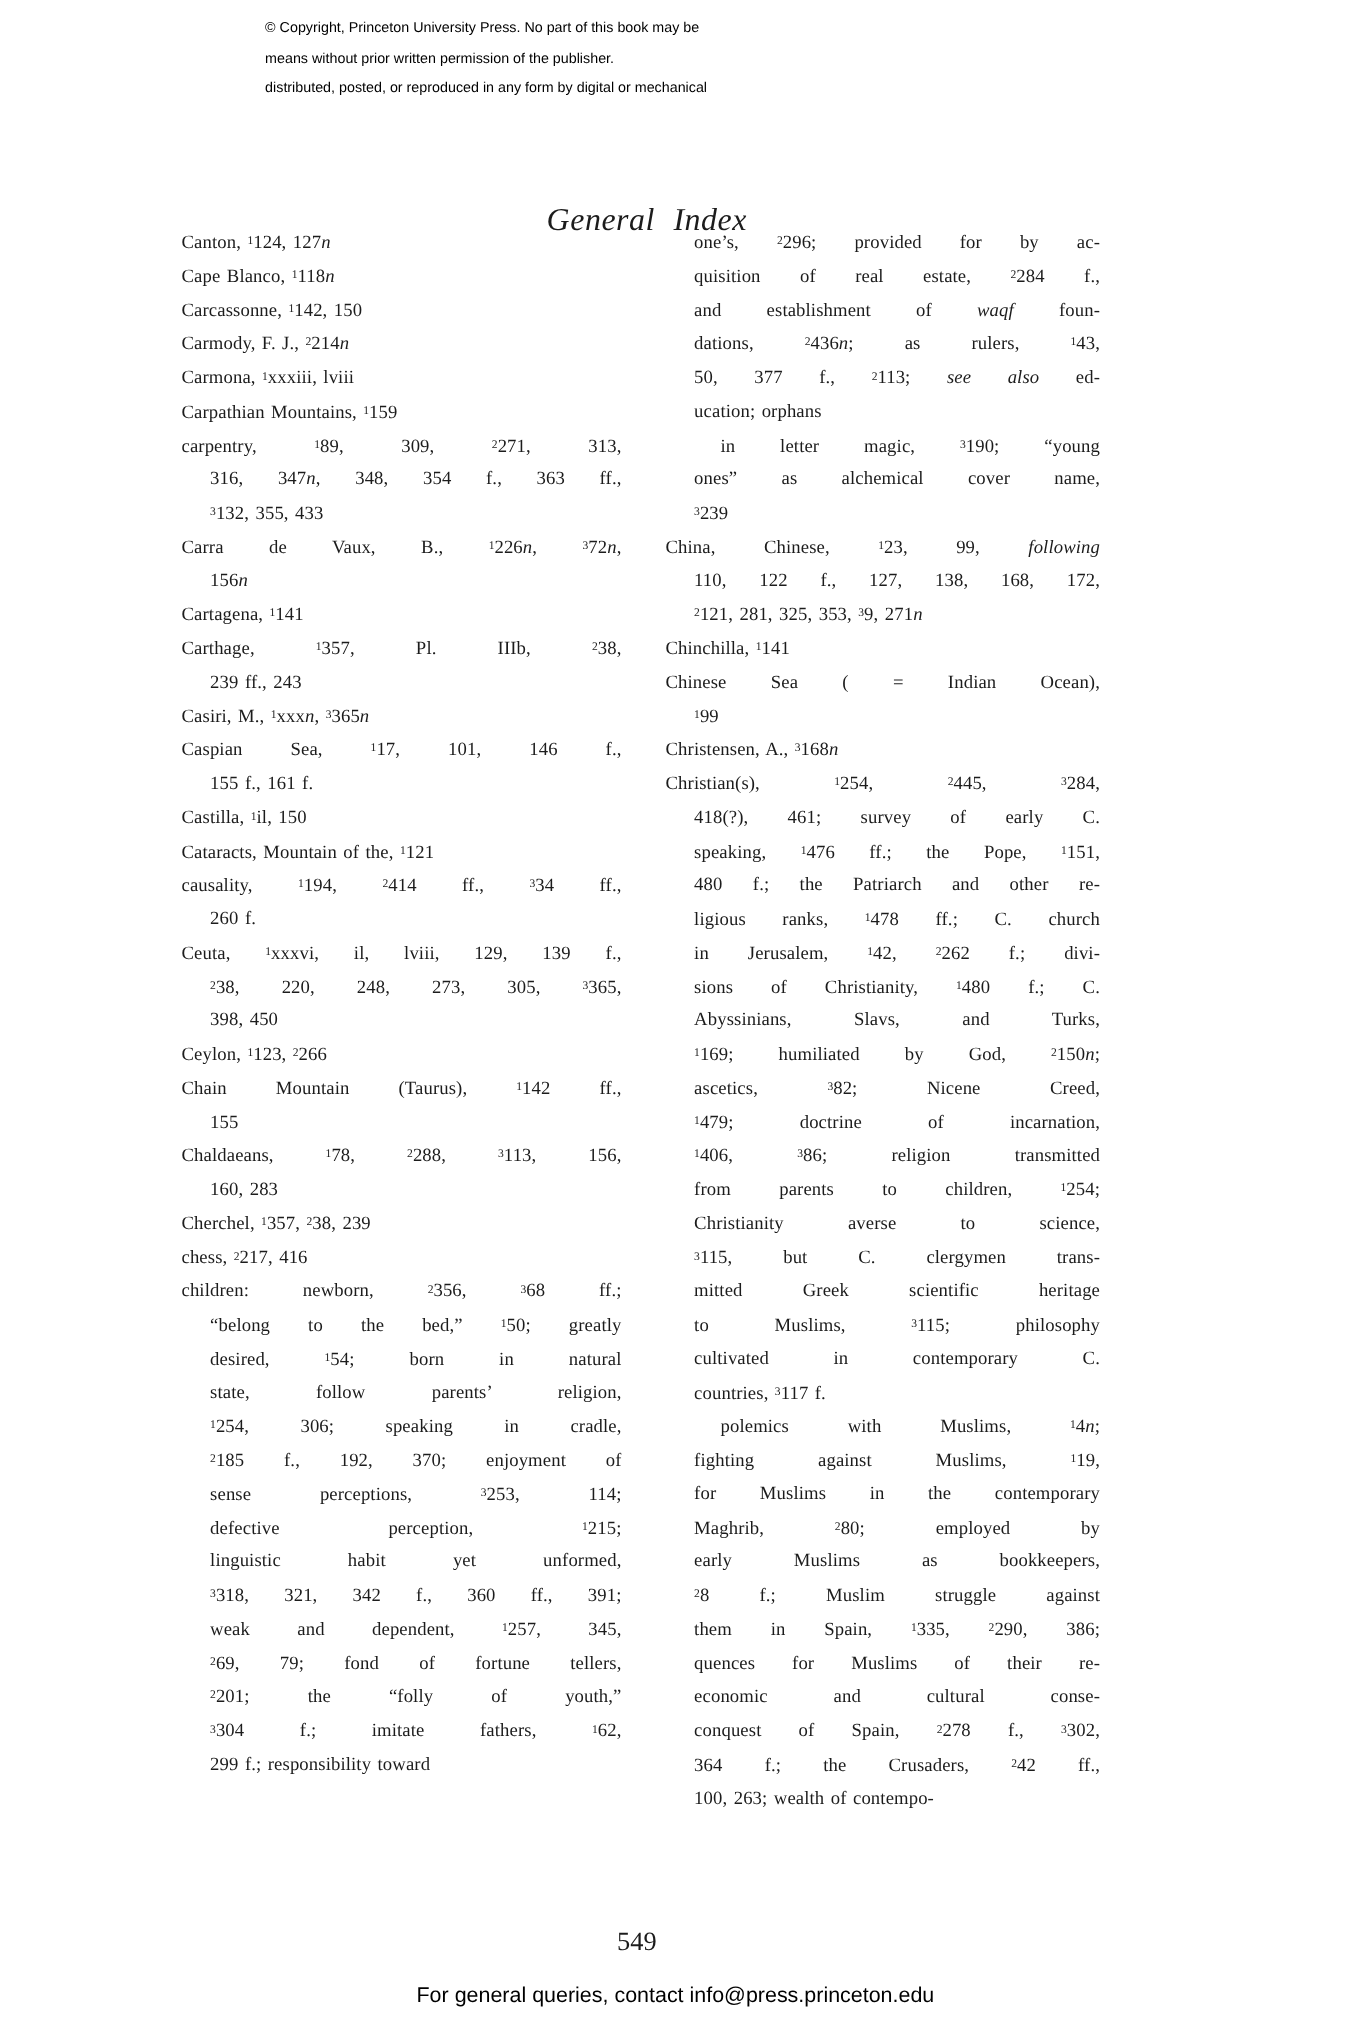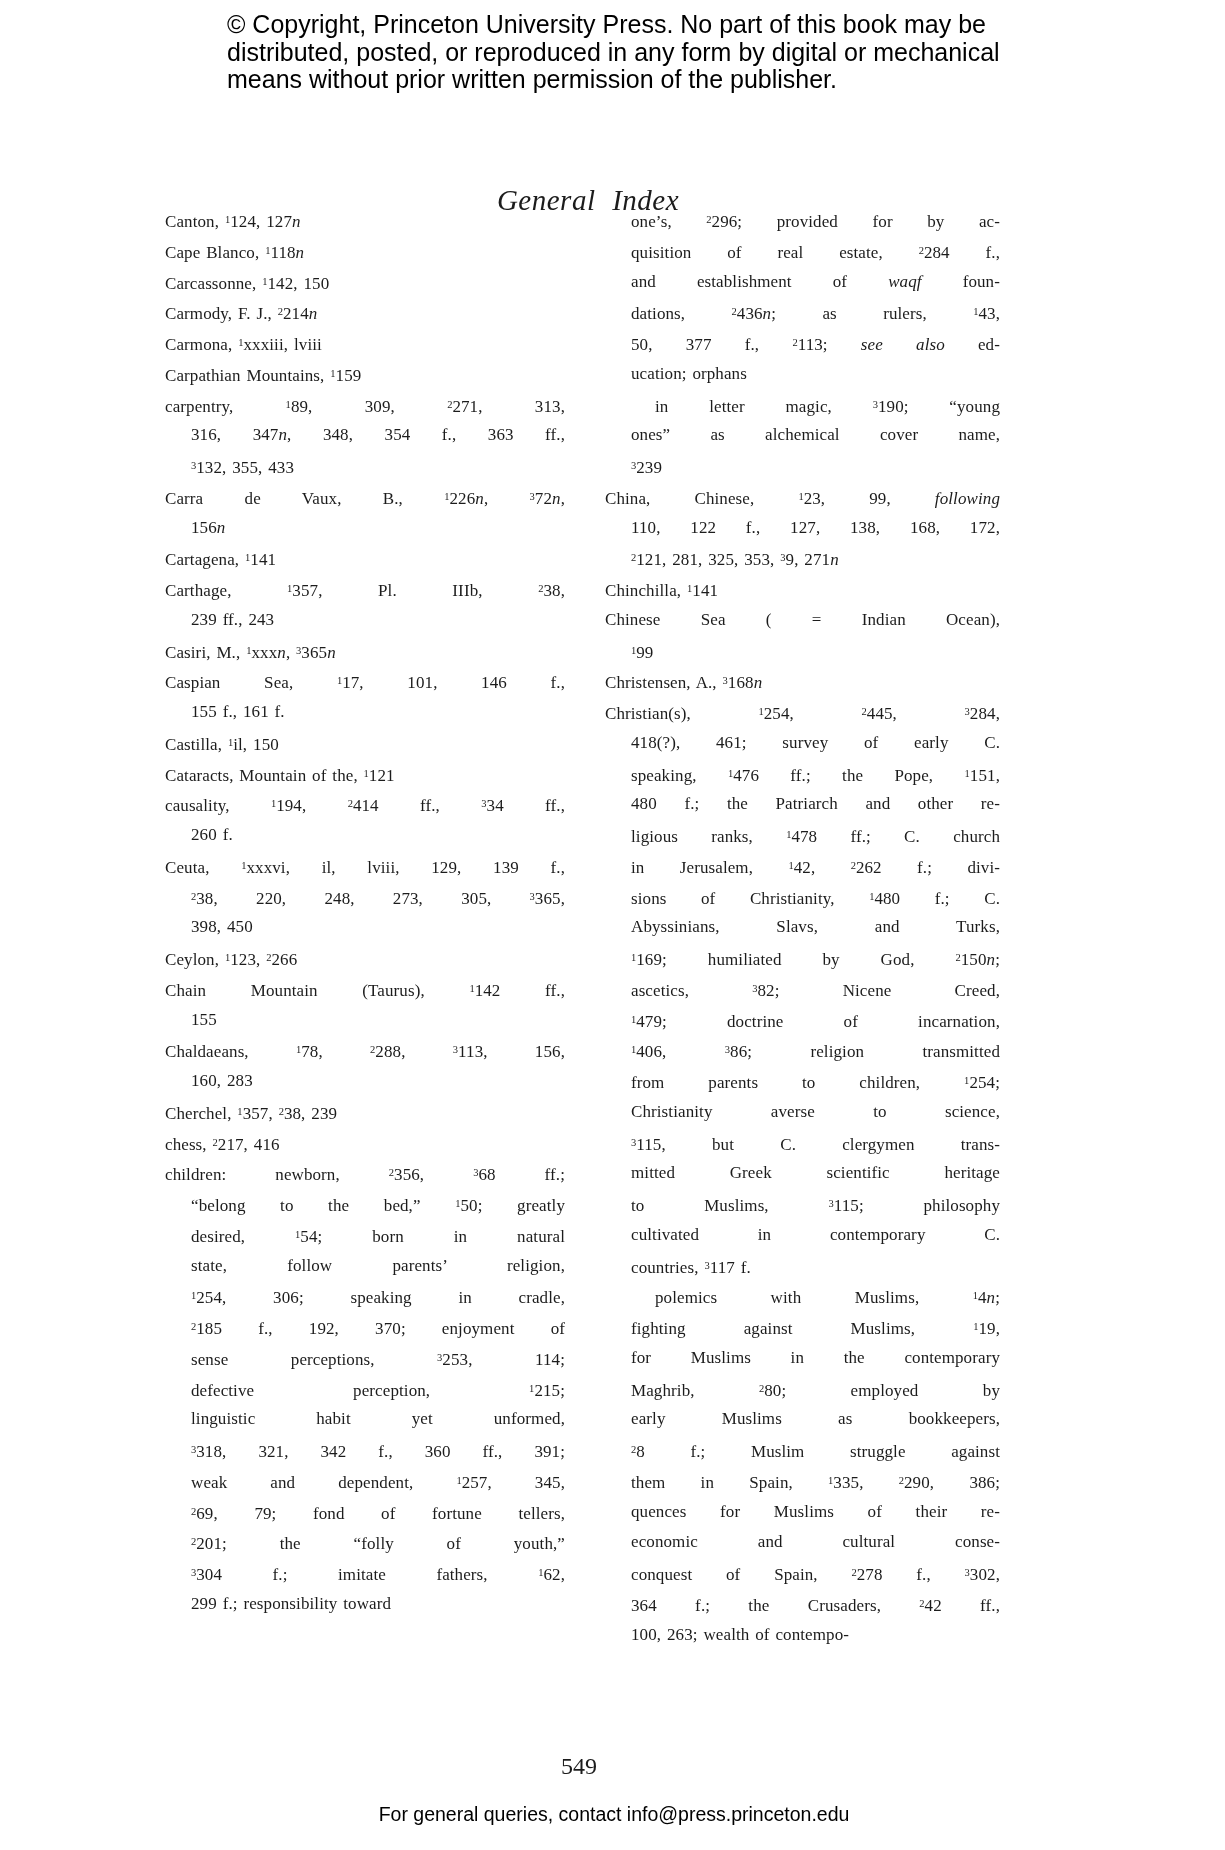--- a/index.html
+++ b/index.html
@@ -4,23 +4,23 @@
 <style>
   * { margin:0; padding:0; box-sizing:border-box; }
   html, body { width:1225px; height:1850px; background:#ffffff; }
   body {
     position:relative;
     font-family:"Liberation Serif", serif;
     color:#1c1c1c;
     overflow:hidden;
   }
   .copyright {
-    position:absolute; left:227px; top:11px;
+    position:absolute; left:241px; top:11px;
     font-family:"Liberation Sans", sans-serif;
-    font-size:25px; line-height:27.5px; color:#000000;
+    font-size:13px; line-height:27.5px; color:#000000;
   }
   .title {
     position:absolute; left:588px; top:148px;
     transform:translateX(-50%);
     font-size:29px; font-style:italic; font-weight:normal;
     word-spacing:9px; letter-spacing:0.5px; white-space:nowrap;
     color:#1c1c1c;
     margin-top:36px;
   }
   .col {
@@ -48,22 +48,22 @@
     font-size:19.5px; color:#000000; white-space:nowrap;
   }
 </style>
 </head>
 <body>
 
 <div class="page">
 
   <div class="copyright">
     <div>© Copyright, Princeton University Press. No part of this book may be</div>
+    <div>means without prior written permission of the publisher.</div>
     <div>distributed, posted, or reproduced in any form by digital or mechanical</div>
-    <div>means without prior written permission of the publisher.</div>
   </div>
 
   <h1 class="title">General Index</h1>
 
   <div class="col col-left">
       <div class="line ind0"><span>Canton, </span><span class="sup">1</span><span>124, 127</span><span class="ital">n</span></div>
       <div class="line ind0"><span>Cape Blanco, </span><span class="sup">1</span><span>118</span><span class="ital">n</span></div>
       <div class="line ind0"><span>Carcassonne, </span><span class="sup">1</span><span>142, 150</span></div>
       <div class="line ind0"><span>Carmody, F. J., </span><span class="sup">2</span><span>214</span><span class="ital">n</span></div>
       <div class="line ind0"><span>Carmona, </span><span class="sup">1</span><span>xxxiii, lviii</span></div>

